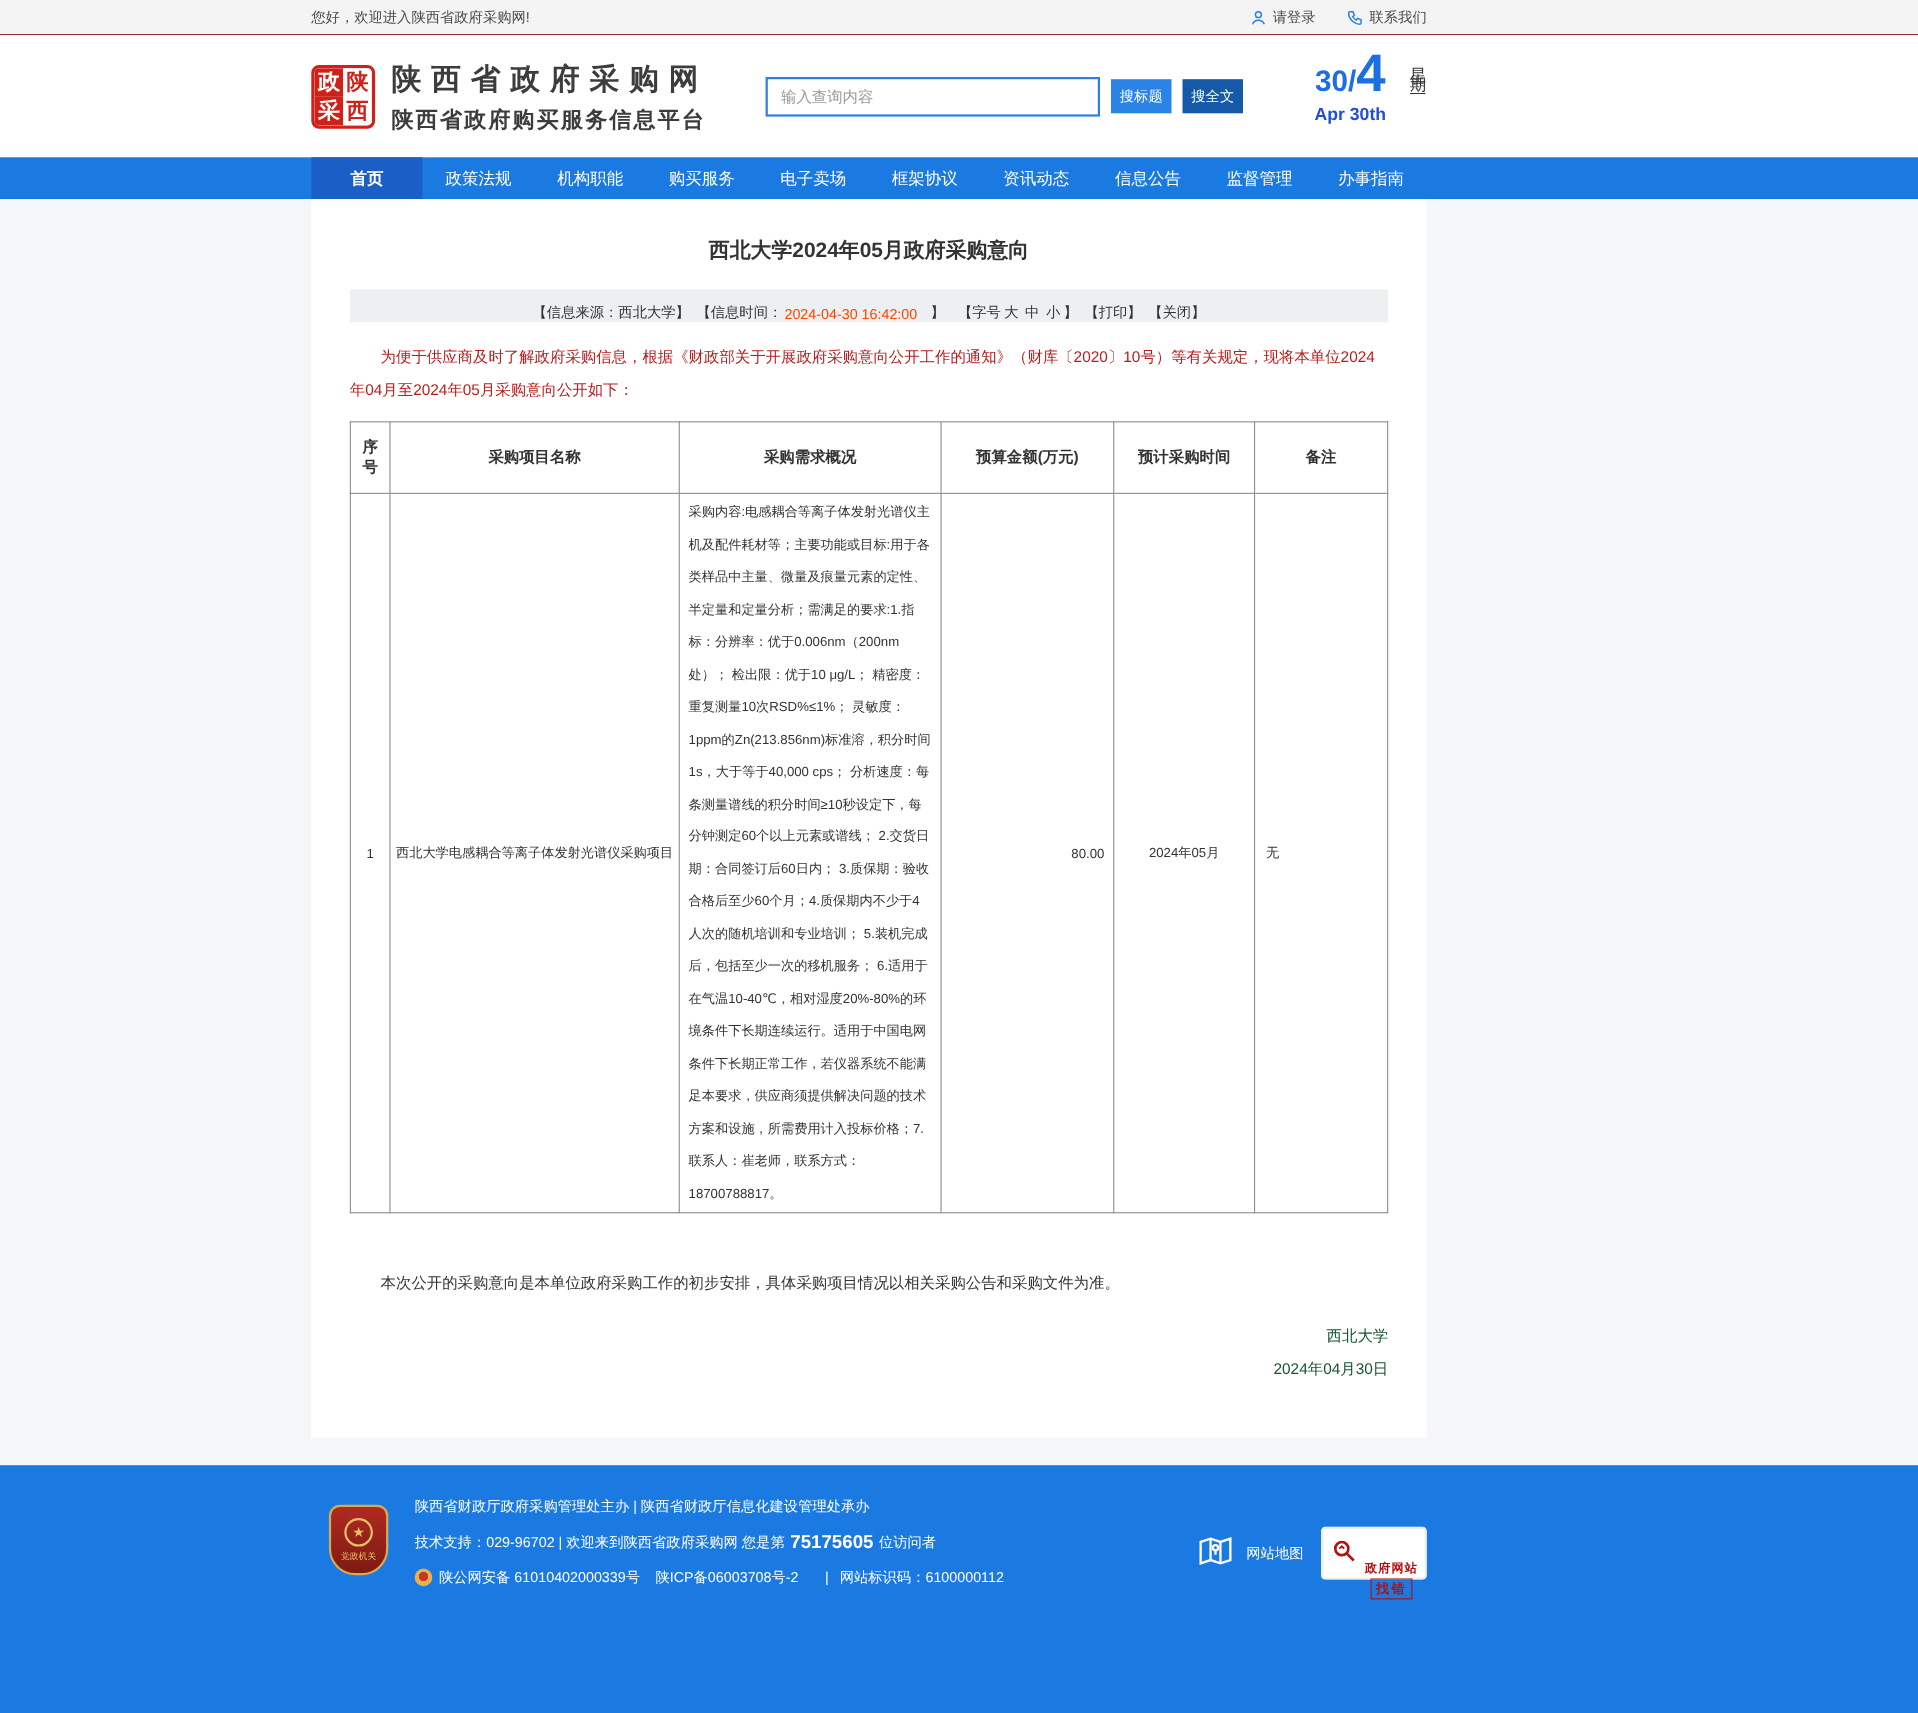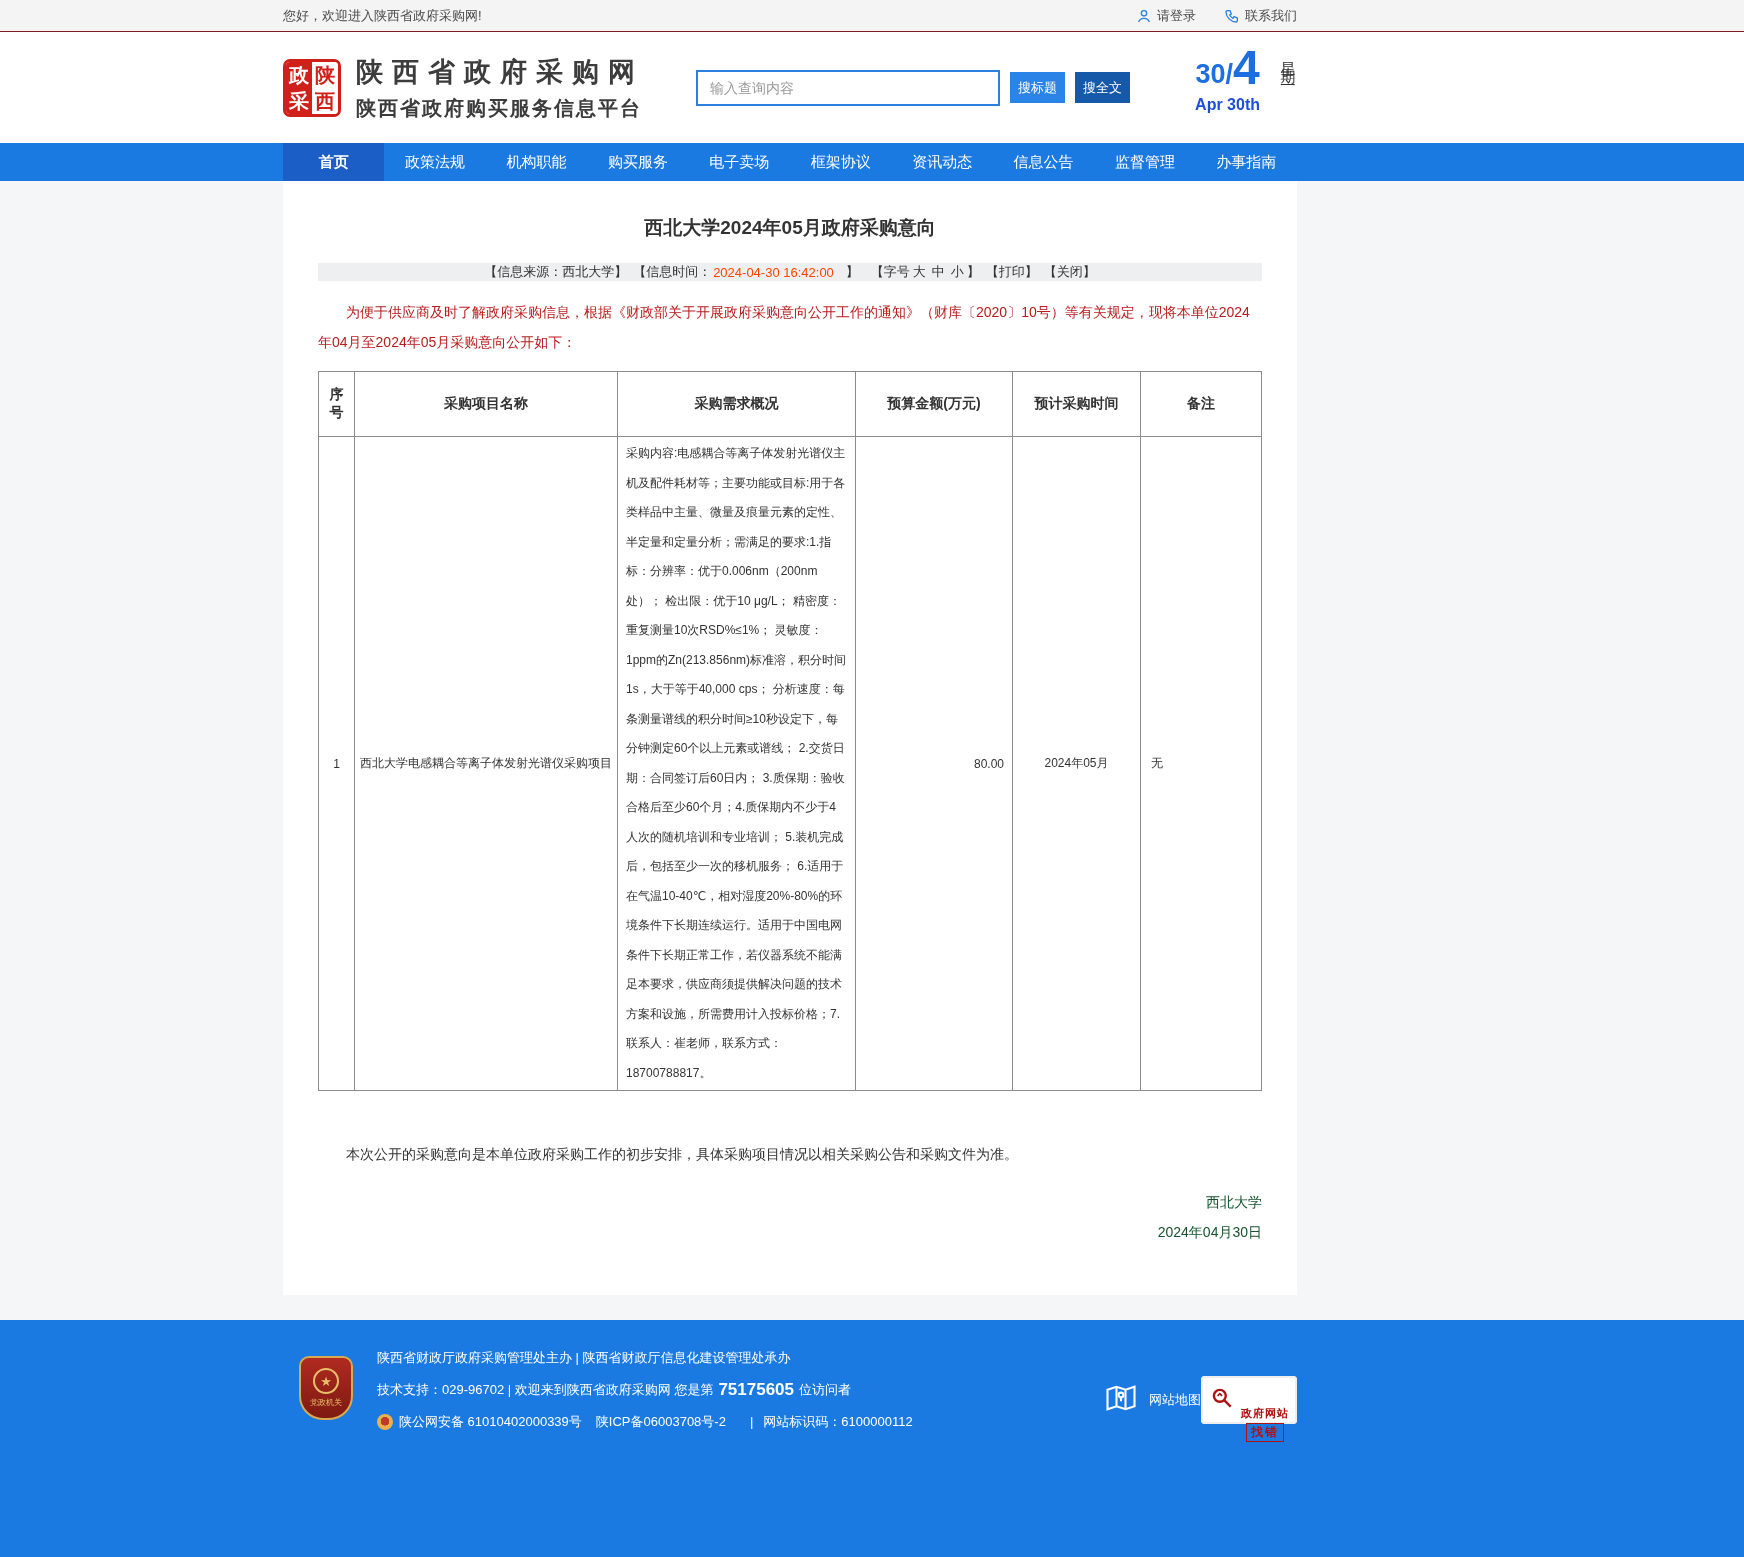--- a/index.html
+++ b/index.html
@@ -45,21 +45,21 @@
   .nav-item { flex:1; display:flex; align-items:center; justify-content:center; color:#fff; font-size:15px; cursor:pointer; white-space:nowrap; }
   .nav-item.active { background:#1a5ec6; font-weight:bold; }
 
   
   .main-bg { background:#f4f6f7; padding-bottom:25px; }
   .breadcrumb { padding:16px 0 13px; font-size:13px; color:#666; }
   .breadcrumb .bc-label { color:#444; }
   .breadcrumb a { color:#666; text-decoration:none; cursor:pointer; }
   .card { background:#fff; padding:26px 35px 48px; }
   .article-title { text-align:center; font-size:19px; font-weight:bold; color:#333; margin:8px 0 22px; }
-  .meta { background:#edeff1; height:18px; display:flex; align-items:center; justify-content:center; font-size:13px; color:#333; }
+  .meta { background:#edeff1; height:30px; display:flex; align-items:flex-end; justify-content:center; font-size:13px; color:#333; }
   .meta span { display:inline-block; }
   .meta .time-value { color:#ff4400; margin:0 4px 0 2px; }
   .meta .time-suffix { margin-right:6px; margin-left:8px; }
   .meta .gap { margin-left:6px; }
   .meta .size-opt { margin:0 3px; cursor:pointer; }
   .intro { font-size:14px; color:#b91c1c; line-height:30px; text-indent:2em; margin:16px 0 14px; }
 
   table.procure { width:100%; border-collapse:collapse; table-layout:fixed; }
   .procure th, .procure td { border:1px solid #8c8c8c; vertical-align:middle; }
   .procure th { font-size:14px; font-weight:bold; color:#333; padding:14px 4px; text-align:center; }
@@ -79,21 +79,21 @@
   .footer .container { display:flex; align-items:flex-start; }
   .emblem { position:relative; width:54px; height:64px; margin:6px 24px 0 16px; background:linear-gradient(#b02a20,#7d1a12); border-radius:10px 10px 24px 24px; border:2px solid #d9a94e; display:flex; flex-direction:column; align-items:center; justify-content:center; flex:0 0 auto; }
   .emblem-ring { width:26px; height:26px; border:2px solid #e8c06a; border-radius:50%; display:flex; align-items:center; justify-content:center; color:#e8c06a; font-size:13px; }
   .emblem-label { color:#e8c06a; font-size:8px; margin-top:3px; white-space:nowrap; }
   .footer-text { font-size:13px; line-height:16px; }
   .footer-line { margin-bottom:16px; display:flex; align-items:center; }
   .footer-line .count { font-size:17px; font-weight:bold; margin:0 5px; }
   .police-icon { width:16px; height:16px; border-radius:50%; background:radial-gradient(circle at 50% 45%, #c0392b 35%, #e8b14d 38%); display:inline-flex; align-items:center; justify-content:center; margin-right:6px; flex:0 0 auto; }
   .footer-line .sep-sp { margin:0 10px; }
   .record-link { color:#fff; text-decoration:none; cursor:pointer; margin-right:14px; }
-  .footer-right { margin-left:auto; display:flex; align-items:center; gap:0; margin-top:26px; }
+  .footer-right { margin-left:auto; display:flex; align-items:center; gap:16px; margin-top:26px; }
   .sitemap { display:flex; align-items:center; gap:10px; cursor:pointer; }
   .sitemap-label { font-size:13px; color:#fff; }
   .err-badge { background:#fff; border-radius:4px; width:96px; height:48px; display:flex; align-items:center; justify-content:center; gap:6px; cursor:pointer; box-shadow:0 0 0 2px #eee inset; }
   .err-texts { display:flex; flex-direction:column; align-items:center; }
   .err-top { font-size:11px; font-weight:bold; color:#b01111; letter-spacing:1px;margin-top:48px; }
   .err-bottom { font-size:12px; font-weight:bold; color:#b01111; border:1px solid #b01111; padding:0 4px; margin-top:2px; letter-spacing:2px; }
 </style>
 </head>
 <body>
 

